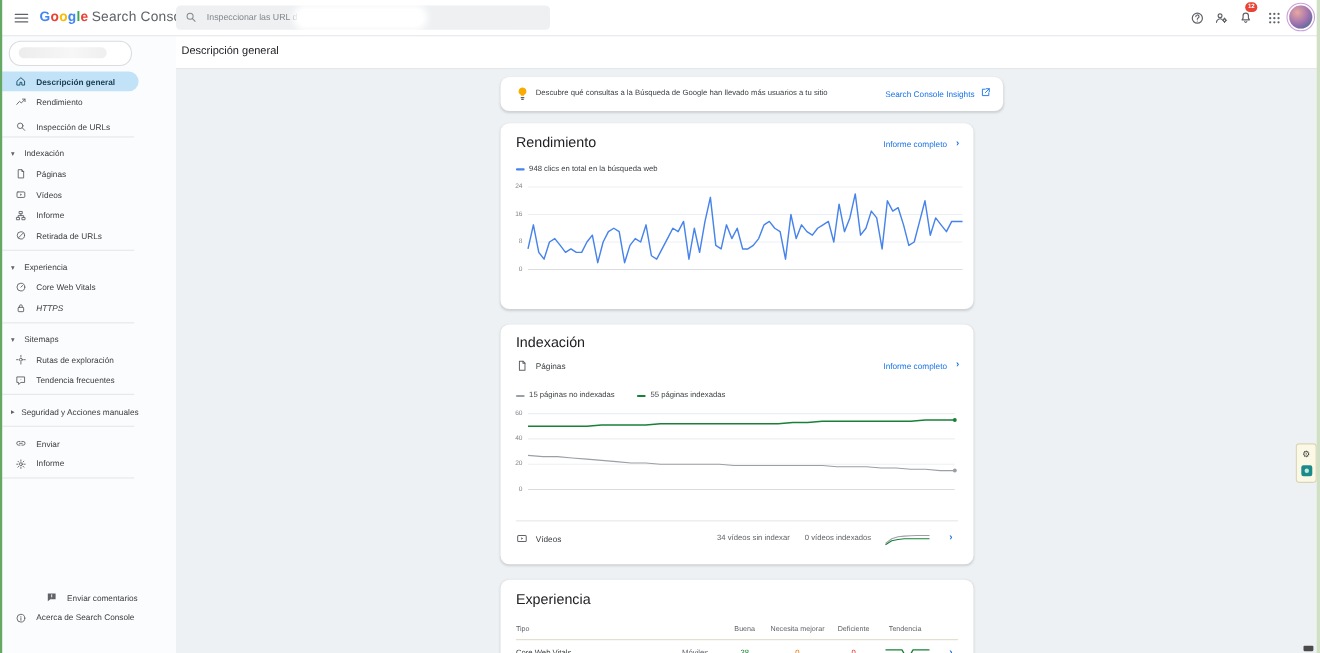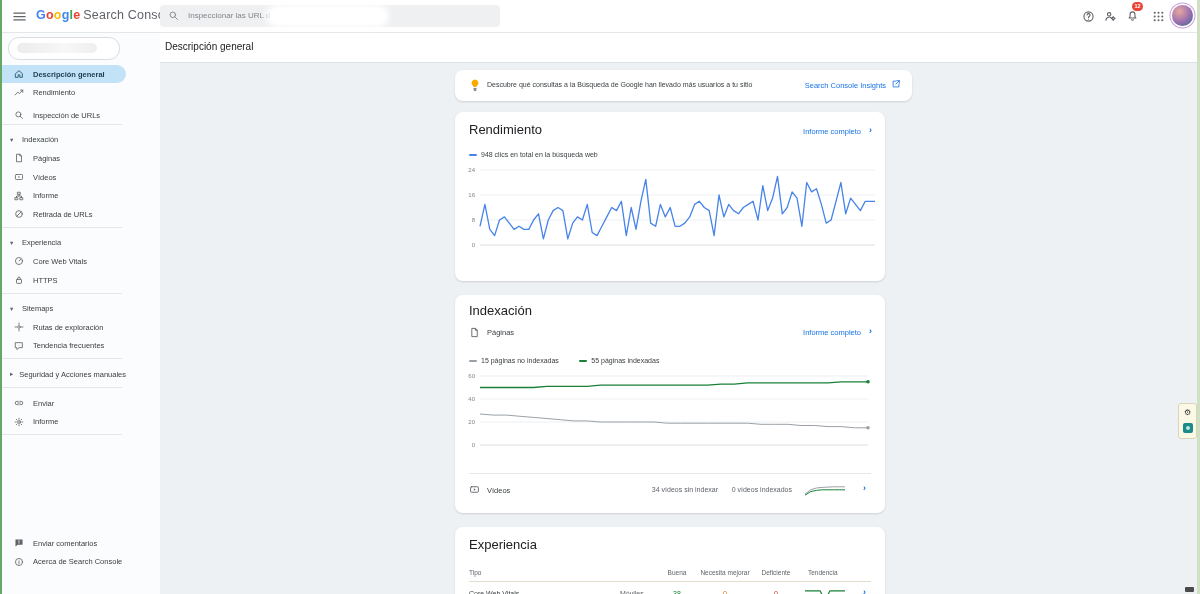--- a/index.html
+++ b/index.html
@@ -218,21 +218,21 @@
         </div>
         <div class="nav-item" style="top: 220.4px;">
           <span class="nav-icon">
             <svg width="10" height="10" viewBox="0 0 24 24" fill="none" stroke="#5f6368" stroke-width="2" stroke-linecap="round" stroke-linejoin="round" class="ic">
               <circle cx="12" cy="12" r="8.5"></circle>
               <line x1="12" y1="12" x2="16.2" y2="8.2"></line>
             </svg>
           </span>
           <span class="nav-label">Core Web Vitals</span>
         </div>
-        <div class="nav-item" style="top: 239px;">
+        <div class="nav-item" style="top: 239px; font-style: italic;">
           <span class="nav-icon">
             <svg width="10" height="10" viewBox="0 0 24 24" fill="none" stroke="#5f6368" stroke-width="2" stroke-linecap="round" stroke-linejoin="round" class="ic">
               <rect x="6" y="10.5" width="12" height="9.5" rx="1.5"></rect>
               <path d="M9 10.5 V8 a3 3 0 0 1 6 0 V10.5"></path>
             </svg>
           </span>
           <span class="nav-label">HTTPS</span>
         </div>
         <div class="nav-divider" style="top: 260.6px;"></div>
         <div class="nav-section" style="top: 267.6px;">
@@ -278,21 +278,21 @@
             <svg width="10" height="10" viewBox="0 0 24 24" fill="none" stroke="#5f6368" stroke-width="2" stroke-linecap="round" stroke-linejoin="round" class="ic">
               <circle cx="12" cy="12" r="3.2"></circle>
               <path d="M12 2.8 V5.5 M12 18.5 V21.2 M2.8 12 H5.5 M18.5 12 H21.2 M5.5 5.5 L7.4 7.4 M16.6 16.6 L18.5 18.5 M18.5 5.5 L16.6 7.4 M7.4 16.6 L5.5 18.5"></path>
             </svg>
           </span>
           <span class="nav-label">Informe</span>
         </div>
         <div class="nav-divider" style="top: 402.2px;"></div>
       </nav>
     <div id="sidebar-footer">
-        <div class="nav-item" style="top: 502px;">
+        <div class="nav-item" style="top: 502px; padding-left: 28px;">
           <span class="nav-icon">
             <svg width="10" height="10" viewBox="0 0 24 24" fill="none" stroke="#5f6368" stroke-width="2" stroke-linecap="round" stroke-linejoin="round" class="ic">
               <path d="M3.5 3.5 H20.5 V16 H9 L3.5 20.5 Z" fill="#5f6368" stroke="none"></path>
               <line x1="12" y1="6.5" x2="12" y2="10.5" stroke="#fff"></line>
               <circle cx="12" cy="13.2" r="1" fill="#fff" stroke="none"></circle>
             </svg>
           </span>
           <span class="nav-label">Enviar comentarios</span>
         </div>
         <div class="nav-item" style="top: 520.6px;">

